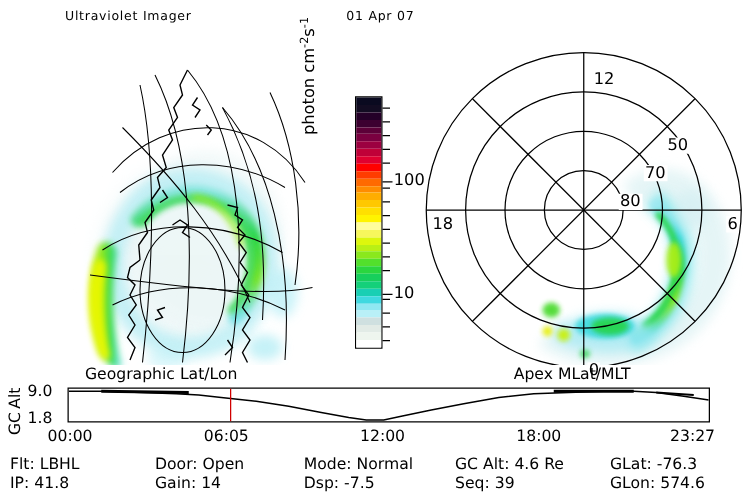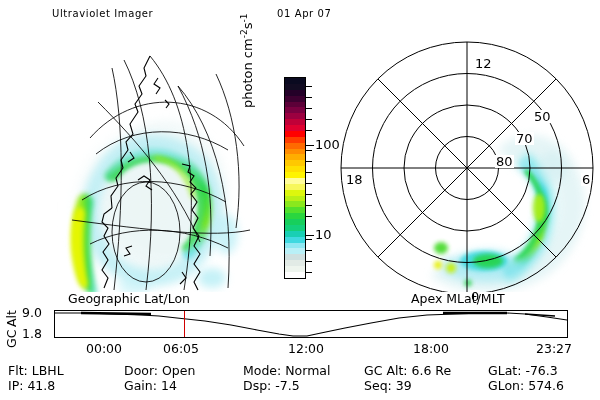--- a/index.html
+++ b/index.html
@@ -414,33 +414,33 @@
                L252,25 L266,22 L290,17 L316,12 L344,7 L372,4 L400,3 L428,2 L452,2 L470,3
                L492,6 L512,9" fill="none" stroke="#000" stroke-width="1.1"></path>
 
       <path d="M26,2 L96,3" stroke="#000" stroke-width="2.4" fill="none"></path>
       <path d="M388,2 L452,2" stroke="#000" stroke-width="2.4" fill="none"></path>
       <path d="M470,3 L500,5" stroke="#000" stroke-width="1.6" fill="none"></path>
     </svg>
     <div id="orbit-marker" style="left: 129px;"></div>
   </div>
   <div id="orbit-xticks">
-      <div class="orbit-xtick" style="left: 38px; margin-left: 48px;">00:00</div>
+      <div class="orbit-xtick" style="left: 38px;">00:00</div>
       <div class="orbit-xtick" style="left: 163px;">06:05</div>
       <div class="orbit-xtick" style="left: 288px;">12:00</div>
       <div class="orbit-xtick" style="left: 413px;">18:00</div>
       <div class="orbit-xtick" style="left: 536px;">23:27</div>
     </div>
 
   <div id="footer">
       <div class="meta-cell meta-row0" style="left: 8px;"><span>Flt: </span><span>LBHL</span></div>
       <div class="meta-cell meta-row1" style="left: 8px;"><span>IP: </span><span>41.8</span></div>
       <div class="meta-cell meta-row0" style="left: 124px;"><span>Door: </span><span>Open</span></div>
       <div class="meta-cell meta-row1" style="left: 124px;"><span>Gain: </span><span>14</span></div>
       <div class="meta-cell meta-row0" style="left: 243px;"><span>Mode: </span><span>Normal</span></div>
       <div class="meta-cell meta-row1" style="left: 243px;"><span>Dsp: </span><span>-7.5</span></div>
-      <div class="meta-cell meta-row0" style="left: 364px;"><span>GC Alt: </span><span>6.6 Re</span></div>
+      <div class="meta-cell meta-row0" style="left: 364px;"><span>GC Alt: </span><span>4.6 Re</span></div>
       <div class="meta-cell meta-row1" style="left: 364px;"><span>Seq: </span><span>39</span></div>
       <div class="meta-cell meta-row0" style="left: 488px;"><span>GLat: </span><span>-76.3</span></div>
       <div class="meta-cell meta-row1" style="left: 488px;"><span>GLon: </span><span>574.6</span></div>
     </div>
 
 </div>
 
 </body></html>

